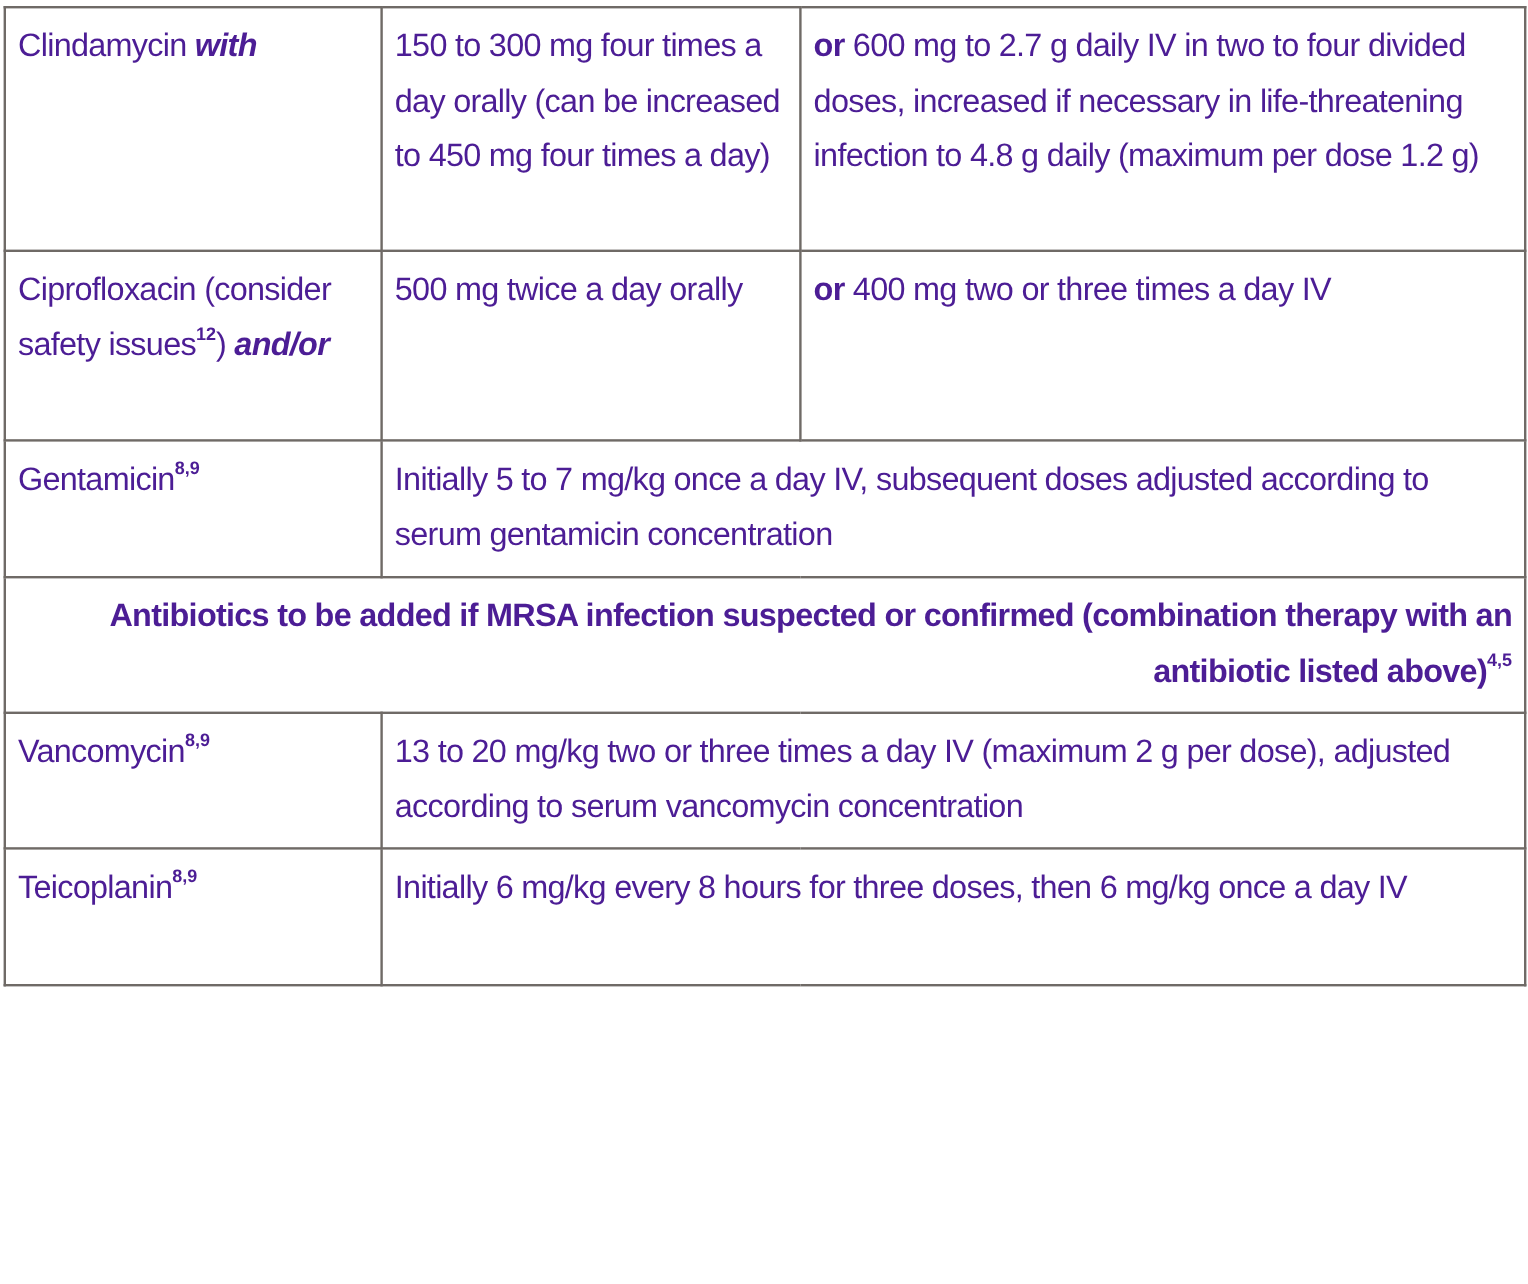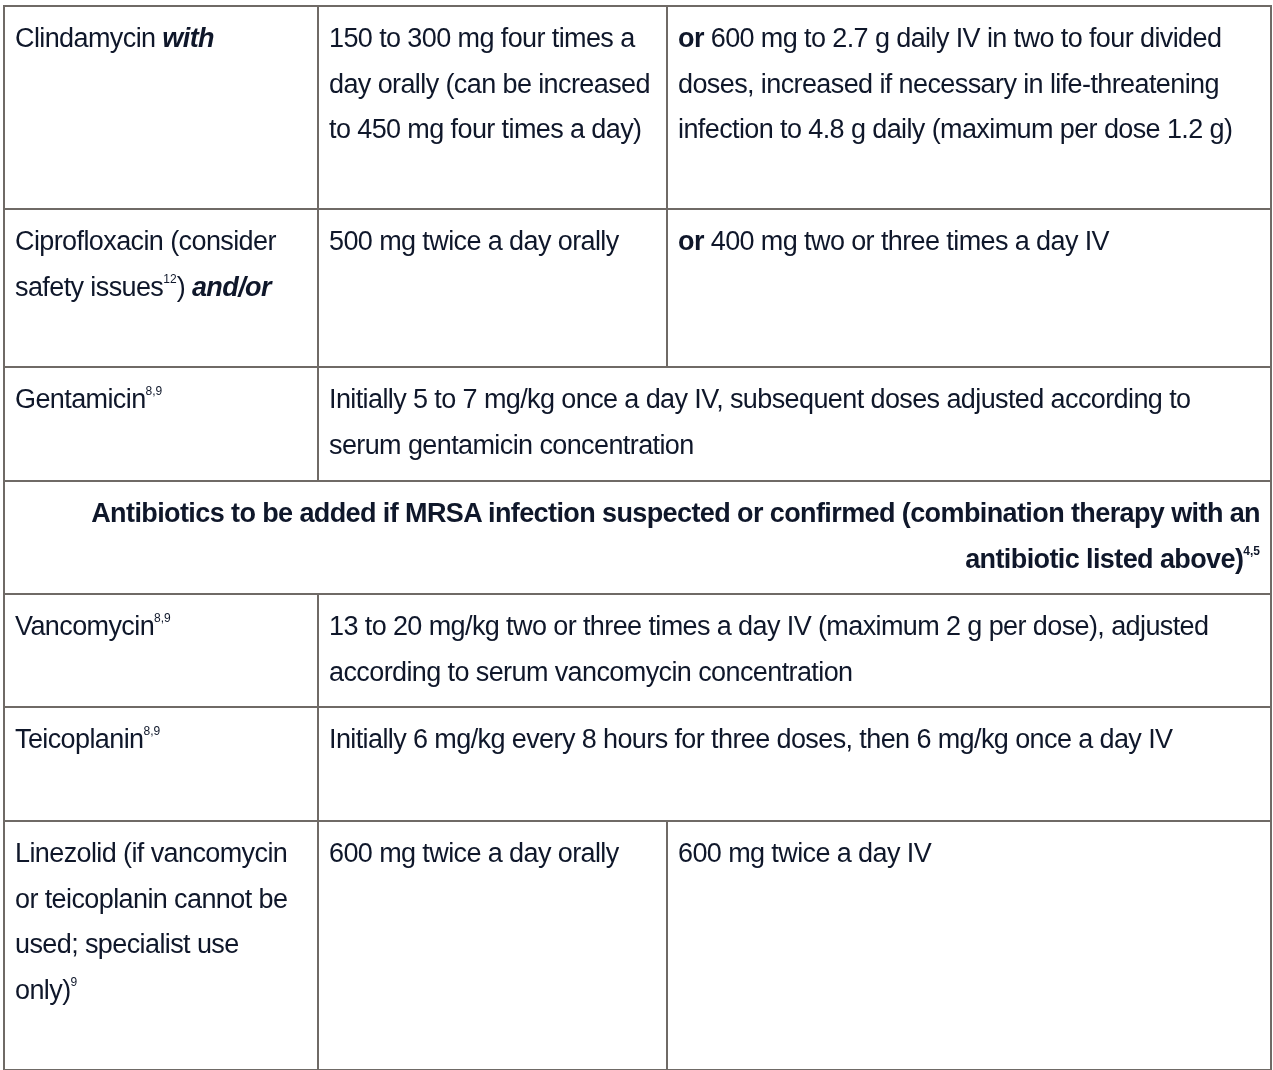--- a/index.html
+++ b/index.html
@@ -5,32 +5,32 @@
   html, body { margin: 0; padding: 0; background: #ffffff; }
   body { width: 1273px; height: 1070px; overflow: hidden; position: relative; }
   table.dose-table {
     position: absolute; left: 3px; top: 5px;
     width: 1267px;
     border-collapse: collapse;
     table-layout: fixed;
     font-family: "Liberation Sans", sans-serif;
     font-size: 27px;
     line-height: 45.5px;
-    color: #0f172a;
+    color: #4c1d95;
     letter-spacing: -0.6px;
   }
   table.dose-table td {
     border: 2px solid #6f6a66;
     vertical-align: top;
     padding: 9px 10px 10px 10px;
   }
   col.c1 { width: 314px; }
   col.c2 { width: 349px; }
   col.c3 { width: 604px; }
-  sup { font-size: 12px; line-height: 0; position: relative; top: -3px; vertical-align: super; letter-spacing: 0; }
+  sup { font-size: 15px; line-height: 0; position: relative; top: -3px; vertical-align: super; letter-spacing: 0; font-weight: bold; }
   .it-b { font-style: italic; font-weight: bold; }
   .b { font-weight: bold; }
   .section-head { font-weight: bold; }
   tr.r1 td { height: 182px; }
   tr.r2 td { height: 137px; }
   tr.r3 td { height: 93px; margin-left: 36px; }
   tr.r4 td { height: 92px; text-align: right; }
   tr.r5 td { height: 92px; }
   tr.r6 td { height: 93px; }
   tr.r7 td { height: 228px; }
@@ -63,19 +63,14 @@
       <td colspan="3" class="section-head"><span>Antibiotics to be added if MRSA infection suspected or confirmed (combination therapy with an antibiotic listed above)</span><sup>4,5</sup></td>
     </tr>
     <tr class="r5">
       <td><span>Vancomycin</span><sup>8,9</sup></td>
       <td colspan="2">13 to 20 mg/kg two or three times a day IV (maximum 2 g per dose), adjusted according to serum vancomycin concentration</td>
     </tr>
     <tr class="r6">
       <td><span>Teicoplanin</span><sup>8,9</sup></td>
       <td colspan="2">Initially 6 mg/kg every 8 hours for three doses, then 6 mg/kg once a day IV</td>
     </tr>
-    <tr class="r7">
-      <td><span>Linezolid (if vancomycin or teicoplanin cannot be used; specialist use only)</span><sup>9</sup></td>
-      <td>600 mg twice a day orally</td>
-      <td>600 mg twice a day IV</td>
-    </tr>
   </tbody>
 </table>
 
 </body></html>

